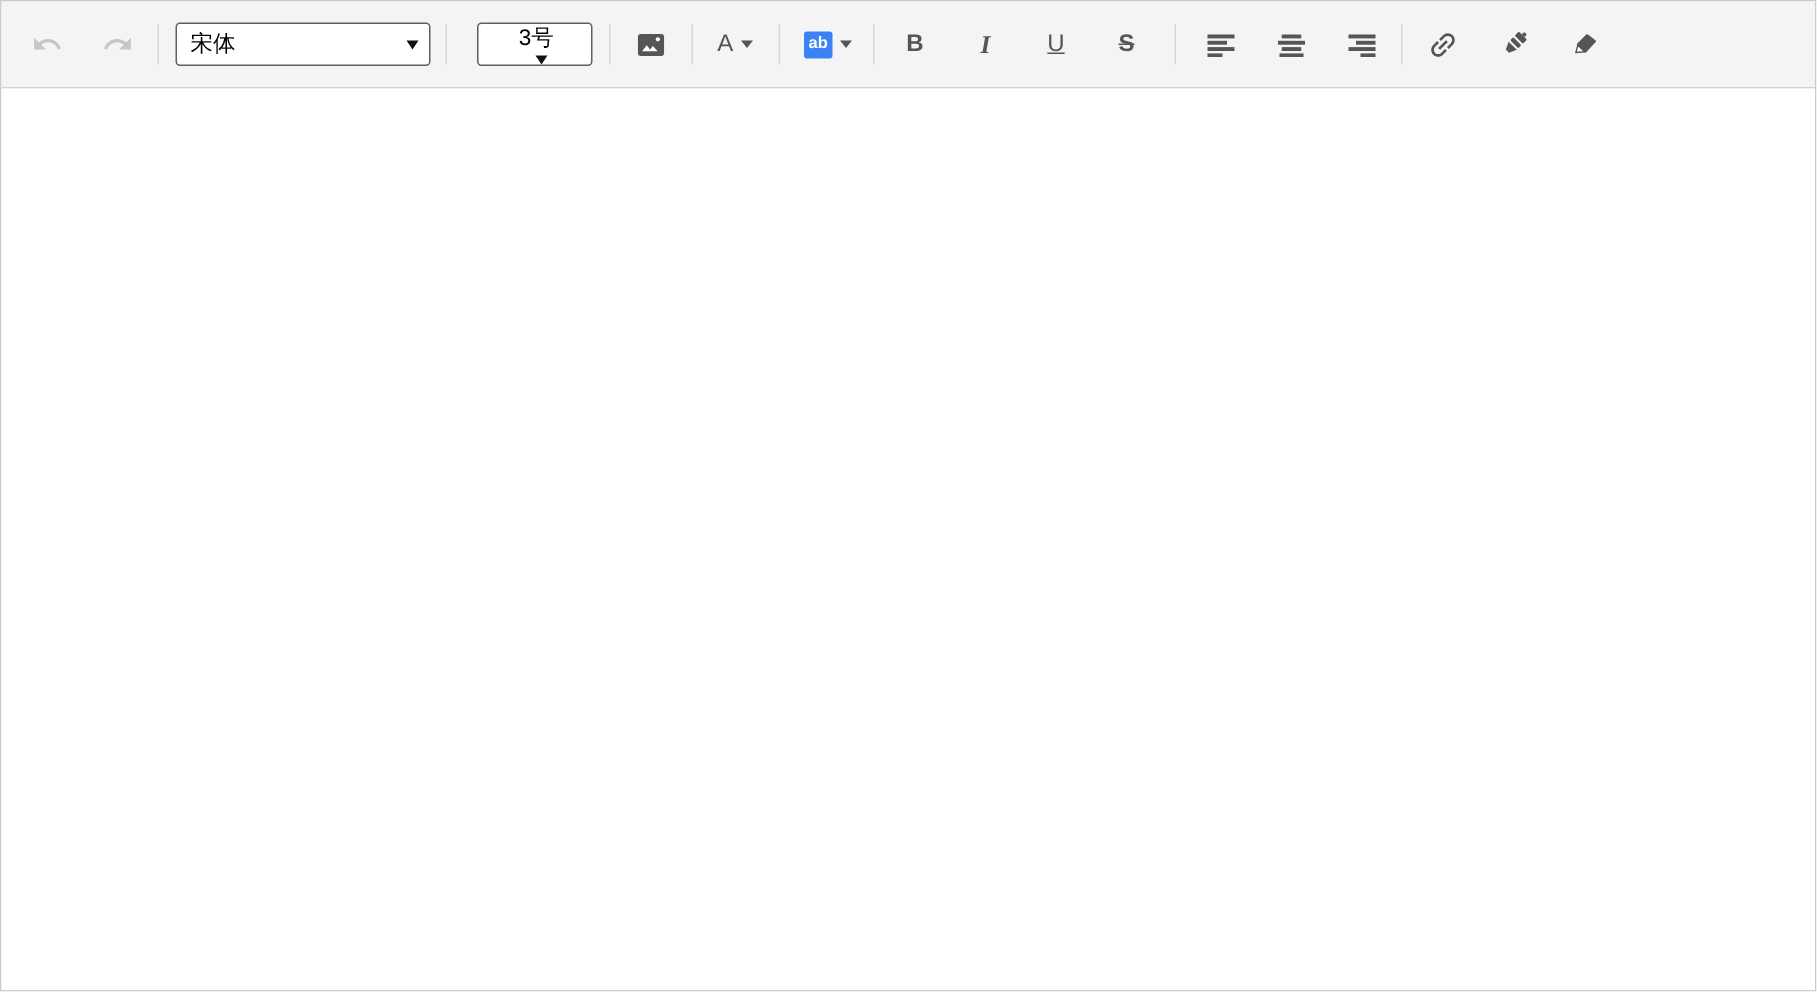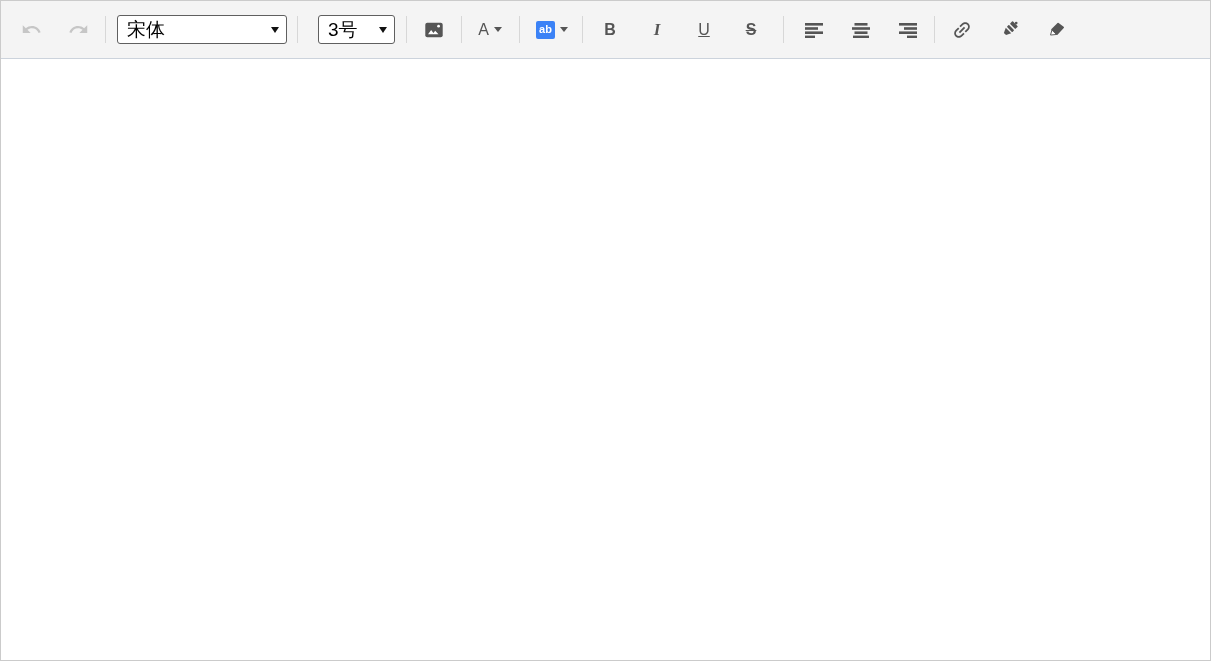--- a/index.html
+++ b/index.html
@@ -30,24 +30,24 @@
   .sep { width: 1px; height: 27px; background: #d7d7d7; margin: 0 11px; flex: 0 0 1px; }
   .sep.s2 { margin: 0 10px; }
   .sep.s5 { margin: 0 12px; }
   .sep.s7 { margin: 0 15px; }
 
   .select-box {
     height: 29px; background: #fff;
     border: 1px solid #5f5f5f; border-radius: 3px;
     display: flex; align-items: center; justify-content: space-between;
     padding: 0 7px 0 9px;
-    font-size: 19px; color: #000; cursor: pointer;
+    font-size: 15px; color: #000; cursor: pointer;
   }
   .select-box.font-family { width: 170px; }
-  .select-box.font-size { width: 77px; margin-left: 10px; }
+  .select-box.font-size { width: 77px; margin-left: 10px; flex-direction: column; }
   .caret-black {
     width: 0; height: 0;
     border-left: 4.5px solid transparent; border-right: 4.5px solid transparent;
     border-top: 6px solid #111; margin-left: 6px; flex: 0 0 auto;
   }
   .caret-gray {
     width: 0; height: 0;
     border-left: 4px solid transparent; border-right: 4px solid transparent;
     border-top: 5px solid #555; margin-left: 5px;
   }

